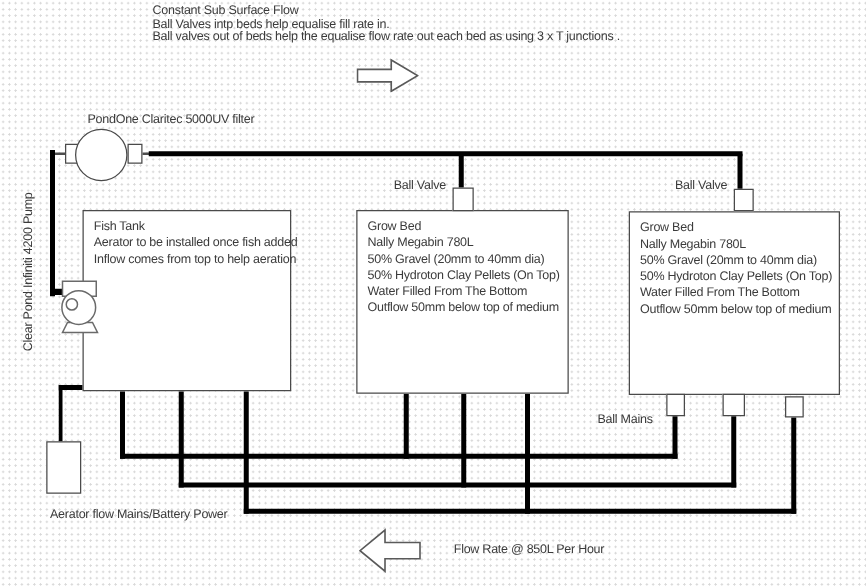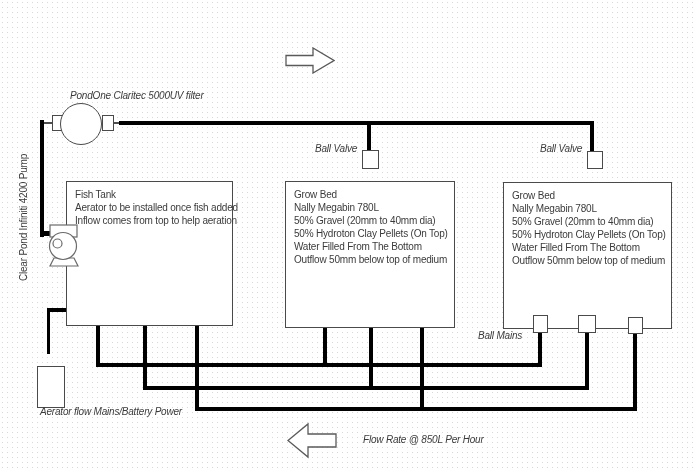--- a/index.html
+++ b/index.html
@@ -10,46 +10,51 @@
     font-size:10px; letter-spacing:-0.2px; color:#3b3b3b;
     background-color:#ffffff;
     background-image: radial-gradient(#d8d8d8 0.75px, rgba(255,255,255,0) 0.9px);
     background-size:5px 5px;
   }
   .abs { position:absolute; }
   .pipe { position:absolute; background:#000; }
   .thin-link { position:absolute; background:#4d4d4d; }
   .box {
     position:absolute; background:#fff; border:1px solid #4a4a4a;
-    padding:6px 0 0 8px; line-height:13px; z-index:3;margin-top:13px;
+    padding:6px 0 0 8px; line-height:13px; z-index:3;
   }
   .box .bline { white-space:nowrap; }
   .valve {
     position:absolute; background:#fff; border:1px solid #4a4a4a; z-index:4;
   }
-  .label { position:absolute; white-space:nowrap; z-index:5;font-style:italic; }
+  .label { position:absolute; white-space:nowrap; z-index:5; }
   .note-block { position:absolute; left:122px; top:4px; line-height:10.5px; z-index:5; }
   .filter-circle {
     position:absolute; left:60px; top:103px; width:42px; height:42px;
     border:1px solid #4a4a4a; border-radius:50%; background:#fff; z-index:4;
   }
   .filter-port {
     position:absolute; background:#fff; border:1px solid #4a4a4a; z-index:3;
   }
   .vlabel {
     position:absolute; left:-61px; top:211px; width:170px; height:13px;
     text-align:center; transform:rotate(-90deg); white-space:nowrap; z-index:5;
   }
   svg { display:block; }
 </style>
 </head>
 <body>
 
 <div id="canvas">
 
+  <div class="note-block">
+    <div>Constant Sub Surface Flow</div>
+    <div>Ball Valves intp beds help equalise fill rate in.</div>
+    <div>Ball valves out of beds help the equalise flow rate out each bed as using 3 x T junctions .</div>
+  </div>
 
   <div class="abs" style="left:285px;top:47px;z-index:5">
     <svg width="50" height="27" viewBox="0 0 50 27">
       <polygon points="1,8.5 28,8.5 28,1 49,13.5 28,26 28,18.5 1,18.5" fill="#ffffff" stroke="#5a5a5a" stroke-width="1.3"></polygon>
     </svg>
   </div>
 
   <div class="pipe" style="left:40px;top:120px;width:4px;height:117px"></div>
   <div class="pipe" style="left:44px;top:231px;width:9px;height:5px"></div>
   <div class="thin-link" style="left:44px;top:122px;width:9px;height:2px"></div>

